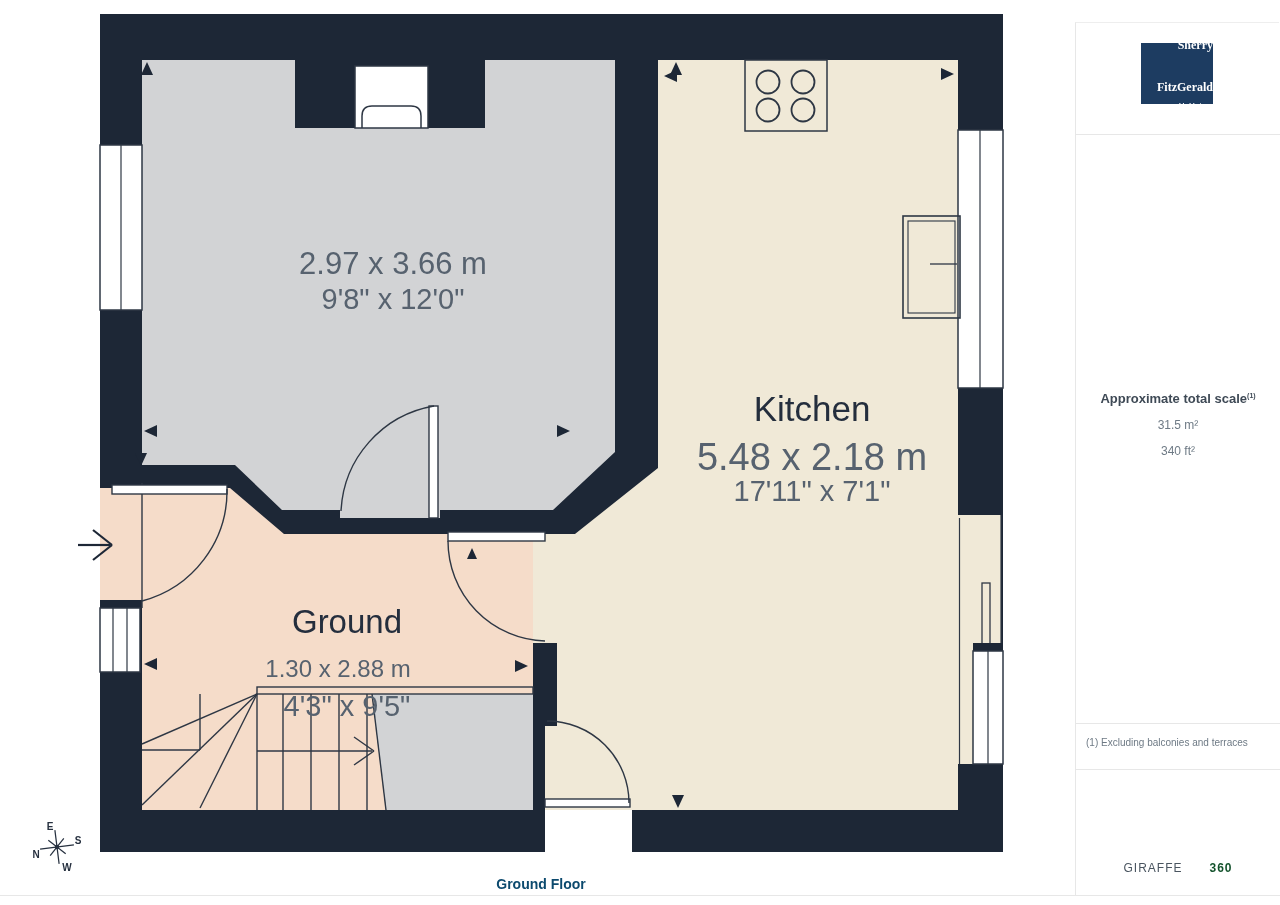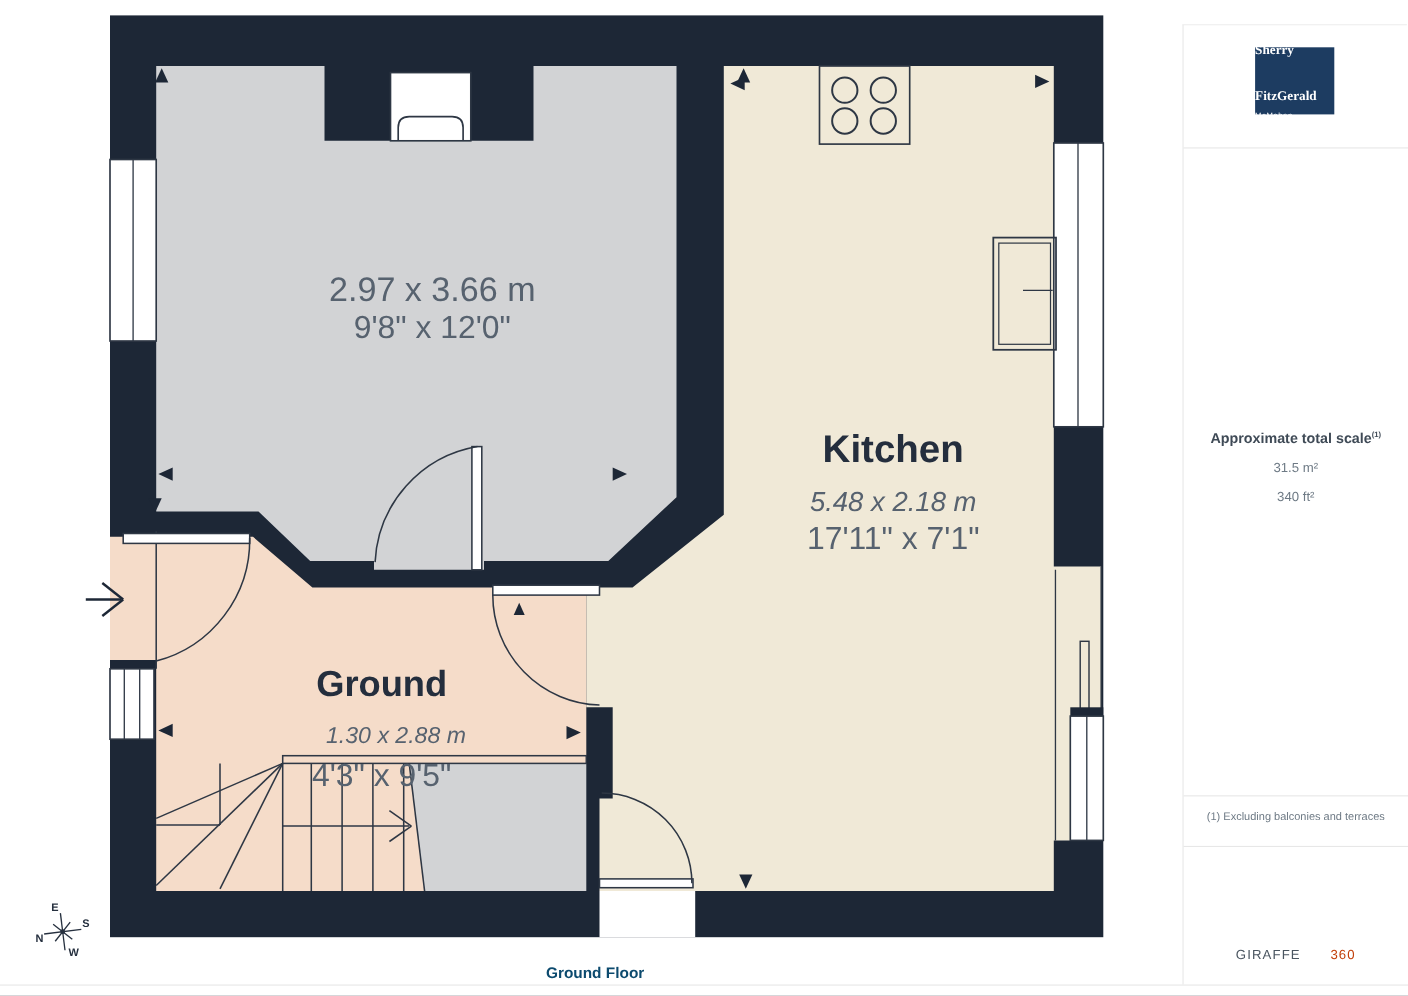--- a/index.html
+++ b/index.html
@@ -1,57 +1,57 @@
 <!DOCTYPE html>
 <html><head>
 <meta charset="utf-8">
 <style>
   html,body{margin:0;padding:0;background:#fff;}
   .page{position:relative;width:1280px;height:905px;background:#ffffff;overflow:hidden;
         font-family:"Liberation Sans",sans-serif;}
   svg{position:absolute;left:0;top:0;}
   .overlay{position:absolute;transform:translate(-50%,-50%);white-space:nowrap;text-align:center;}
-  .room-name{font-weight:bold;color:#242e3d;}
+  .room-name{font-weight:normal;color:#242e3d;}
   .dim-m{color:#57626f;text-align:center;}
   .dim-ft{color:#57626f;}
   .lr-m{left:393px;top:264px;font-size:31px;}
   .lr-ft{left:393px;top:299px;font-size:29px;}
   .kit-name{left:812px;top:409px;font-size:35px;}
-  .kit-m{left:812px;top:457px;font-size:25px;font-style:italic;}
+  .kit-m{left:812px;top:457px;font-size:38px;}
   .kit-ft{left:812px;top:491px;font-size:29px;}
   .hall-name{left:347px;top:622px;font-size:33px;}
-  .hall-m{left:360px;top:669px;font-size:21px;font-style:italic;}
+  .hall-m{left:338px;top:669px;font-size:24px;}
   .hall-ft{left:347px;top:706px;font-size:29px;}
   .floor-label{left:541px;top:884px;font-size:14px;font-weight:bold;color:#0c4a6e;}
   .compass-letter{position:absolute;transform:translate(-50%,-50%);font-size:10px;font-weight:bold;color:#26303f;}
   .c-e{left:50px;top:826px;} .c-s{left:78px;top:840px;}
   .c-n{left:36px;top:854px;} .c-w{left:67px;top:867px;}
   
   .sidebar{position:absolute;left:1075px;top:22px;width:204px;height:873px;
            border-left:1px solid #e7e7e7;border-top:1px solid #eeeeee;box-sizing:border-box;}
   .divider{position:absolute;left:0;width:204px;height:0;border-top:1px solid #e7e7e7;}
   .d1{top:111px;} .d2{top:700px;} .d3{top:746px;}
   .bottom-rule{position:absolute;left:0;top:895px;width:1280px;height:0;border-top:1px solid #e7e7e7;}
   .logo{position:absolute;left:65px;top:20px;width:72px;height:61px;background:#1d3c61;
-        display:flex;flex-direction:column;align-items:flex-start;justify-content:center;}
+        display:flex;flex-direction:column;align-items:flex-end;justify-content:center;}
   .logo-l1{color:#fff;font-family:"Liberation Serif",serif;font-weight:bold;font-size:12px;line-height:12px;}
   .logo-l2{color:#fff;font-family:"Liberation Serif",serif;font-weight:bold;font-size:12px;line-height:13px;margin-top:30px;}
   .logo-rule{width:52px;height:2px;background:#c22033;margin:3px 0 5px 0;}
   .logo-l3{color:#fff;font-size:7px;letter-spacing:0.5px;}
   .area-block{position:absolute;left:0;top:368px;width:204px;text-align:center;}
   .area-title{font-size:13px;font-weight:bold;color:#3f4a56;}
   .area-title sup{font-size:7px;}
   .area-val{font-size:12px;color:#6e7a85;margin-top:12px;}
-  .footnote{position:absolute;left:10px;top:714px;width:184px;text-align:center;
+  .footnote{position:absolute;left:10px;top:714px;width:184px;text-align:left;
             font-size:10px;color:#6e7a85;}
   .disclaimer{position:absolute;left:17px;top:760px;width:170px;text-align:center;
               font-size:10px;line-height:14px;color:#6e7a85;}
   .brand{position:absolute;left:0;top:838px;width:204px;text-align:center;
          font-size:12px;letter-spacing:1px;color:#4a5560;}
-  .brand b{font-weight:normal;color:#c2410c;margin-left:27px;}
+  .brand b{font-weight:bold;color:#14532d;margin-left:27px;}
 </style>
 </head>
 <body>
 
 <div class="page">
 
   <svg width="1075" height="905" viewBox="0 0 1075 905">
 
     <rect x="100" y="14" width="903" height="838" fill="#1d2736"></rect>
 

